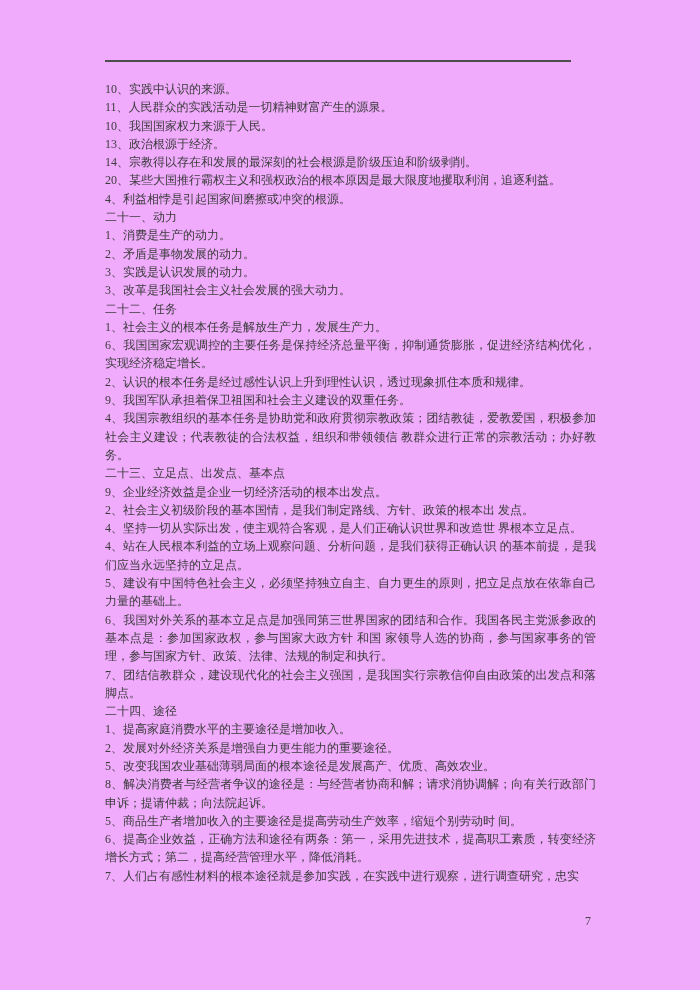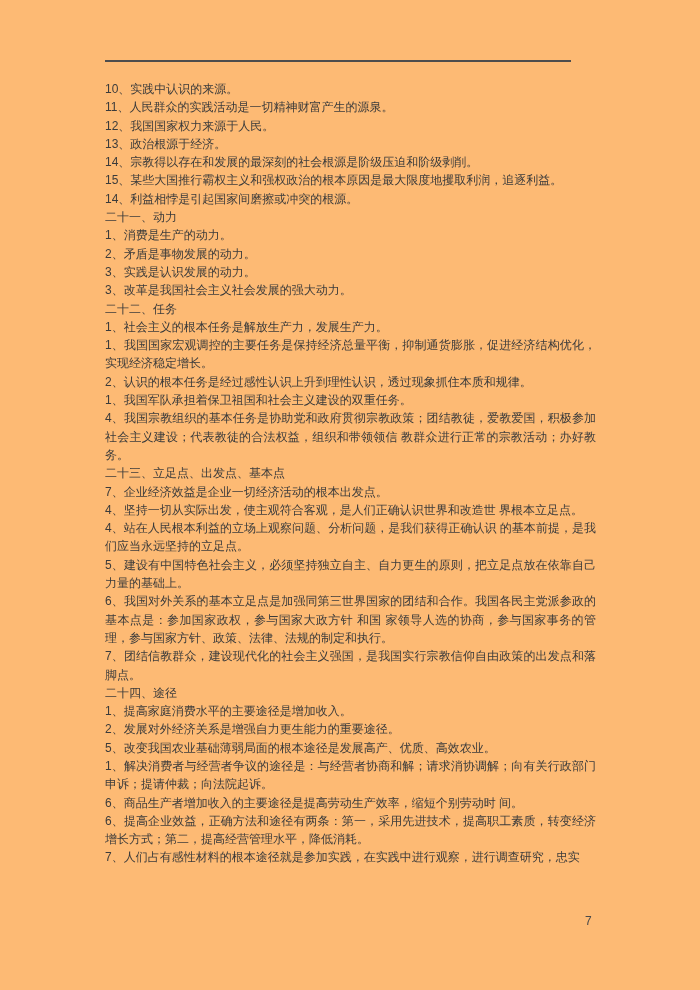--- a/index.html
+++ b/index.html
@@ -4,23 +4,23 @@
 <style>
   html, body {
     margin: 0;
     padding: 0;
     background: #ffffff;
   }
   .page {
     position: relative;
     width: 700px;
     height: 990px;
-    background: #fdba74;
+    background: #f0abfc;
     overflow: hidden;
-    font-family: Liberation Sans, sans-serif;
+    font-family: Liberation Serif, serif;
   }
   .header-rule {
     position: absolute;
     left: 105px;
     top: 60px;
     width: 466px;
     height: 2px;
     background: #4d4d4d;
   }
   .content {
@@ -47,46 +47,47 @@
   }
 </style>
 </head>
 <body>
 
 <div class="page">
   <div class="header-rule"></div>
   <div class="content">
       <p class="block item">10、实践中认识的来源。</p>
       <p class="block item">11、人民群众的实践活动是一切精神财富产生的源泉。</p>
-      <p class="block item">12、我国国家权力来源于人民。</p>
+      <p class="block item">10、我国国家权力来源于人民。</p>
       <p class="block item">13、政治根源于经济。</p>
       <p class="block item">14、宗教得以存在和发展的最深刻的社会根源是阶级压迫和阶级剥削。</p>
-      <p class="block item">15、某些大国推行霸权主义和强权政治的根本原因是最大限度地攫取利润，追逐利益。</p>
-      <p class="block item">14、利益相悖是引起国家间磨擦或冲突的根源。</p>
+      <p class="block item">20、某些大国推行霸权主义和强权政治的根本原因是最大限度地攫取利润，追逐利益。</p>
+      <p class="block item">4、利益相悖是引起国家间磨擦或冲突的根源。</p>
       <p class="block heading">二十一、动力</p>
       <p class="block item">1、消费是生产的动力。</p>
       <p class="block item">2、矛盾是事物发展的动力。</p>
       <p class="block item">3、实践是认识发展的动力。</p>
       <p class="block item">3、改革是我国社会主义社会发展的强大动力。</p>
       <p class="block heading">二十二、任务</p>
       <p class="block item">1、社会主义的根本任务是解放生产力，发展生产力。</p>
-      <p class="block item">1、我国国家宏观调控的主要任务是保持经济总量平衡，抑制通货膨胀，促进经济结构优化，实现经济稳定增长。</p>
+      <p class="block item">6、我国国家宏观调控的主要任务是保持经济总量平衡，抑制通货膨胀，促进经济结构优化，实现经济稳定增长。</p>
       <p class="block item">2、认识的根本任务是经过感性认识上升到理性认识，透过现象抓住本质和规律。</p>
-      <p class="block item">1、我国军队承担着保卫祖国和社会主义建设的双重任务。</p>
+      <p class="block item">9、我国军队承担着保卫祖国和社会主义建设的双重任务。</p>
       <p class="block item">4、我国宗教组织的基本任务是协助党和政府贯彻宗教政策；团结教徒，爱教爱国，积极参加社会主义建设；代表教徒的合法权益，组织和带领领信 教群众进行正常的宗教活动；办好教务。</p>
       <p class="block heading">二十三、立足点、出发点、基本点</p>
-      <p class="block item">7、企业经济效益是企业一切经济活动的根本出发点。</p>
+      <p class="block item">9、企业经济效益是企业一切经济活动的根本出发点。</p>
+      <p class="block item">2、社会主义初级阶段的基本国情，是我们制定路线、方针、政策的根本出 发点。</p>
       <p class="block item">4、坚持一切从实际出发，使主观符合客观，是人们正确认识世界和改造世 界根本立足点。</p>
       <p class="block item">4、站在人民根本利益的立场上观察问题、分析问题，是我们获得正确认识 的基本前提，是我们应当永远坚持的立足点。</p>
       <p class="block item">5、建设有中国特色社会主义，必须坚持独立自主、自力更生的原则，把立足点放在依靠自己力量的基础上。</p>
       <p class="block item">6、我国对外关系的基本立足点是加强同第三世界国家的团结和合作。我国各民主党派参政的基本点是：参加国家政权，参与国家大政方针 和国 家领导人选的协商，参与国家事务的管理，参与国家方针、政策、法律、法规的制定和执行。</p>
       <p class="block item">7、团结信教群众，建设现代化的社会主义强国，是我国实行宗教信仰自由政策的出发点和落脚点。</p>
       <p class="block heading">二十四、途径</p>
       <p class="block item">1、提高家庭消费水平的主要途径是增加收入。</p>
       <p class="block item">2、发展对外经济关系是增强自力更生能力的重要途径。</p>
       <p class="block item">5、改变我国农业基础薄弱局面的根本途径是发展高产、优质、高效农业。</p>
-      <p class="block item">1、解决消费者与经营者争议的途径是：与经营者协商和解；请求消协调解；向有关行政部门申诉；提请仲裁；向法院起诉。</p>
-      <p class="block item">6、商品生产者增加收入的主要途径是提高劳动生产效率，缩短个别劳动时 间。</p>
+      <p class="block item">8、解决消费者与经营者争议的途径是：与经营者协商和解；请求消协调解；向有关行政部门申诉；提请仲裁；向法院起诉。</p>
+      <p class="block item">5、商品生产者增加收入的主要途径是提高劳动生产效率，缩短个别劳动时 间。</p>
       <p class="block item">6、提高企业效益，正确方法和途径有两条：第一，采用先进技术，提高职工素质，转变经济增长方式；第二，提高经营管理水平，降低消耗。</p>
       <p class="block item">7、人们占有感性材料的根本途径就是参加实践，在实践中进行观察，进行调查研究，忠实</p>
     </div>
   <div class="page-number">7</div>
 </div>
 
 </body></html>

